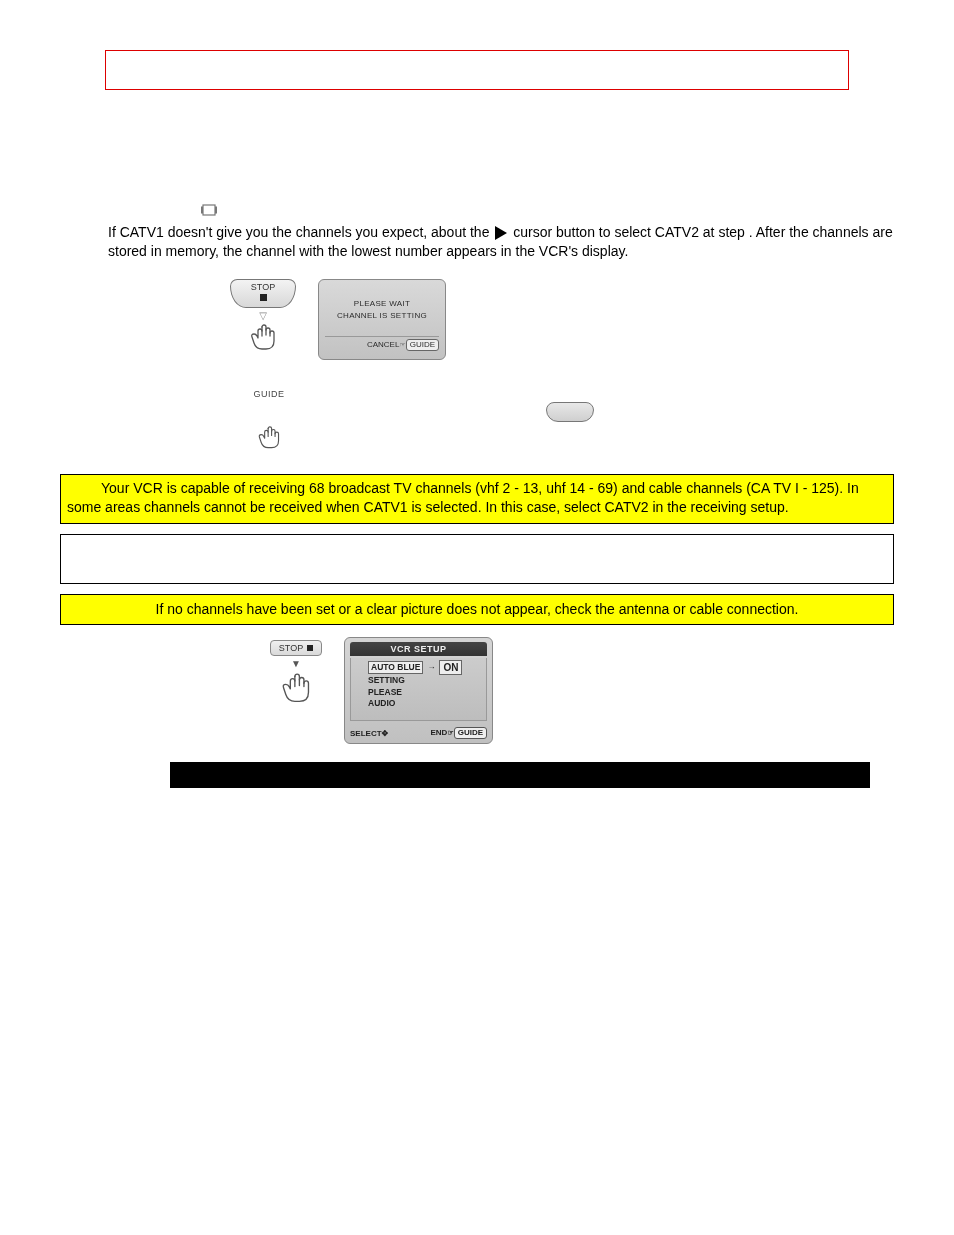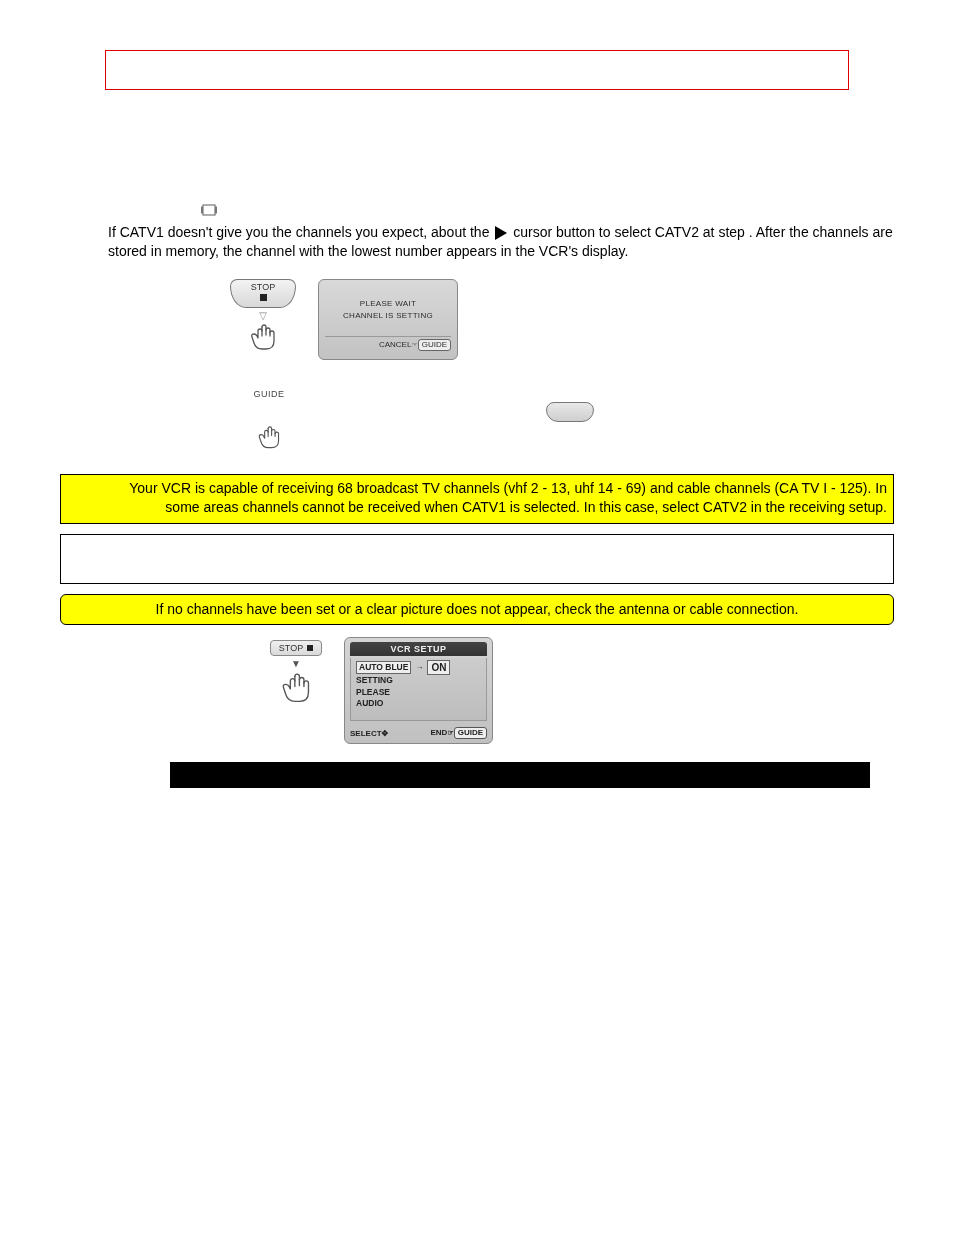--- a/index.html
+++ b/index.html
@@ -55,21 +55,21 @@
   }
   .stop-btn .sq { width:7px; height:7px; background:#222; margin:1px auto 0 auto; }
   .stop-arrow { font-size:10px; color:#888; margin:1px 0; }
   .hand {
     display:inline-block;
   }
   .hand svg { display:block; margin:0 auto; }
 
   
   .lcd {
-    width: 140px;
+    width: 128px;
     background: linear-gradient(#d9d9d9,#c2c2c2);
     border: 1.5px solid #888;
     border-radius: 6px;
     padding: 8px 6px 3px 6px;
     font-family: Arial, sans-serif;
     font-size: 8px;
     color: #2b2b2b;
     text-align:center;
   }
   .lcd .line { margin:1px 0; letter-spacing:0.3px; }
@@ -92,31 +92,30 @@
     border-radius: 8px 8px 12px 12px;
     margin: 2px auto 3px auto;
   }
 
   .note-yellow {
     background: #ffff00;
     border: 1px solid #000;
     padding: 4px 6px 6px 6px;
     margin-top: 16px;
   }
-  .note-yellow .first-indent { text-indent: 34px; text-align: right; }
+  .note-yellow .first-indent { text-indent: 34px; }
   .note-box {
     border: 1px solid #000;
     height: 50px;
     margin-top: 10px;
   }
   .note-yellow.single {
     text-align: center;
     margin-top: 10px;
     padding: 5px 6px;
-    border-radius: 6px;
   }
 
   
   .fig-row2 {
     display:flex;
     gap: 22px;
     margin: 12px 0 10px 210px;
     align-items: flex-start;
   }
   .stop-fig2 { text-align:center; }
@@ -160,21 +159,21 @@
     border:1px solid #666;
     padding:0 2px;
   }
   .setup-screen .on {
     border:1px solid #666; background:#eee; padding:0 3px; font-size:10px;
   }
   .setup-screen .body {
     background: linear-gradient(#ccc,#bdbdbd);
     border:1px solid #999;
     border-top:none;
-    padding:2px 3px 10px 3px;
+    padding:2px 3px 10px 15px;
   }
   .setup-screen .foot {
     display:flex; justify-content:space-between; align-items:flex-end;
     margin-top:6px; font-size:8px; font-weight:bold;
   }
   .setup-screen .foot .btnlbl {
     display:inline-block;
     border:1px solid #555;
     border-radius:3px;
     padding:0 3px;

